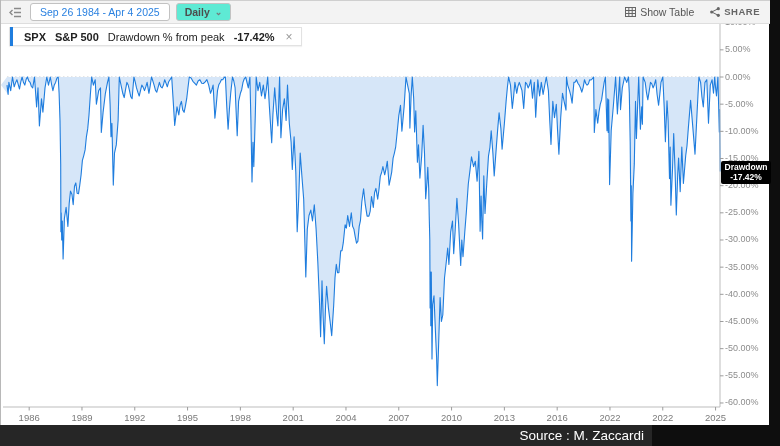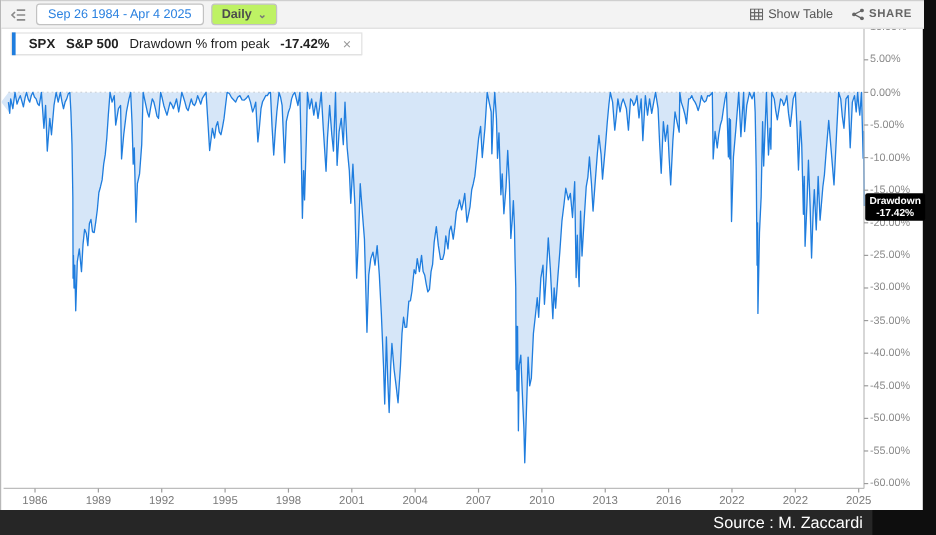--- a/index.html
+++ b/index.html
@@ -12,21 +12,21 @@
   .toolbar { position:absolute; left:0; top:0; width:769px; height:24px;
     background:#f3f3f3; border-top:1px solid #cfcfcf; border-bottom:1px solid #dedede;
     display:flex; align-items:center; padding:0 10px 0 8px; z-index:30; }
   .tb-icon { display:flex; align-items:center; margin-right:8px; color:#8a8a8a; }
   .date-box { border:1px solid #c2c2c2; background:#fff; border-radius:3px; color:#2a81e0;
     font-size:10.5px; padding:2px 9px; white-space:nowrap; cursor:pointer;text-align:center; }
   .ranges { display:flex; align-items:center; margin-left:10px; }
   .range-btn { font-size:10px; font-weight:bold; color:#4d4d4d; padding:3px 5px; margin:0 2px;
     cursor:pointer; border:1px solid transparent; border-radius:3px; white-space:nowrap; }
   .range-btn.active { color:#2a81e0; background:#fff; border-color:#c2c2c2; }
-  .freq-box { border:1px solid #c2c2c2; background:#bef264; border-radius:3px; color:#4d4d4d;
+  .freq-box { border:1px solid #c2c2c2; background:#5eead4; border-radius:3px; color:#4d4d4d;
     font-size:10.5px; font-weight:bold; padding:2px 8px; margin-left:6px; cursor:pointer;
     display:flex; align-items:center; gap:5px; }
   .caret { font-size:9px; color:#777; line-height:6px; }
   .tb-right { margin-left:auto; display:flex; align-items:flex-start; gap:16px; }
   .tb-act { display:flex; align-items:center; gap:4px; color:#555; font-size:10.5px;
     cursor:pointer; white-space:nowrap; }
   .tb-act svg { display:block; }
 
   
   .legend { position:absolute; left:8px; top:27px; height:19px; background:#fff;
@@ -37,21 +37,21 @@
   .lg-close { color:#9a9a9a; font-size:12px; cursor:pointer; margin-left:2px; }
 
   
   svg.chart { position:absolute; left:0; top:0; z-index:5; }
   .ylab { position:absolute; font-size:9px; color:#8c8c8c; white-space:nowrap; z-index:6; }
   .xlab { position:absolute; font-size:9.5px; color:#7a7a7a; white-space:nowrap; z-index:6; transform:translateX(-50%); }
   .dd-tag { position:absolute; left:720px; width:50px; border-radius:2px; color:#fff;
     text-align:center; font-size:8.5px; font-weight:bold; line-height:10.5px; padding:1px 0; z-index:25; }
 
   
-  .bottom-bar { position:absolute; left:0; bottom:0; width:727px; height:21px; background:#262626;
+  .bottom-bar { position:absolute; left:0; bottom:0; width:652px; height:21px; background:#262626;
     color:#fff; display:flex; align-items:center; justify-content:flex-end;
     padding-right:8px; font-size:13.5px; z-index:40; }
 </style>
 </head>
 <body>
 
 <div class="app">
   <div class="content">
 
     <div class="toolbar">

